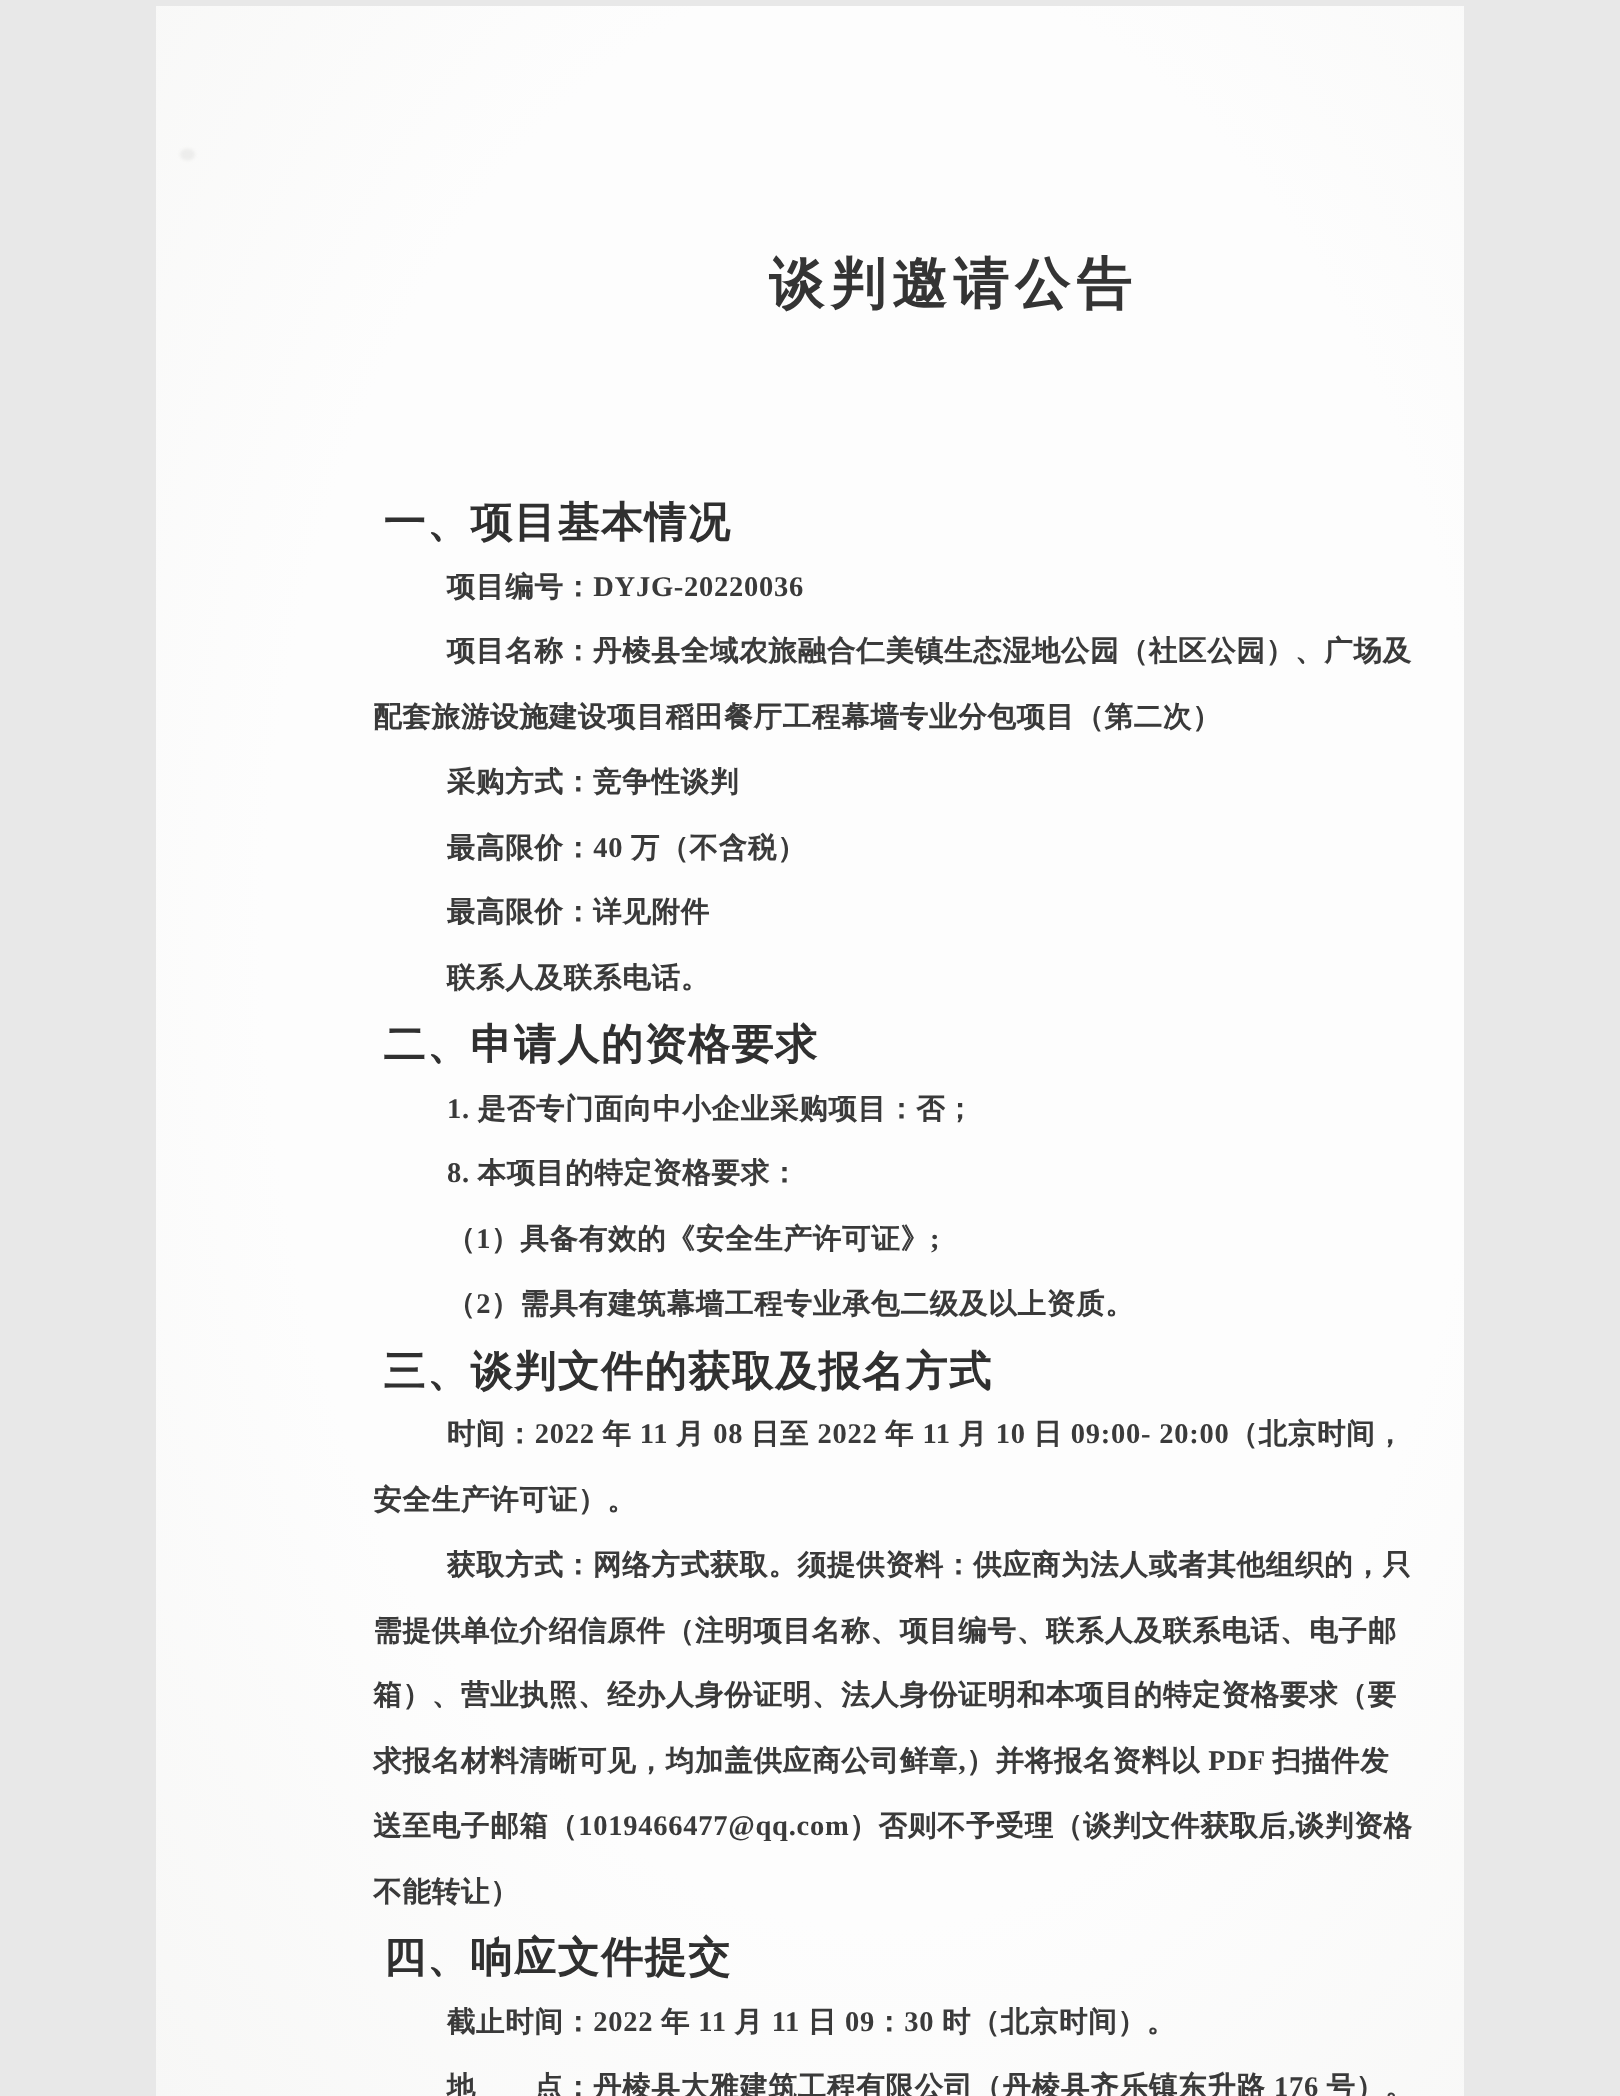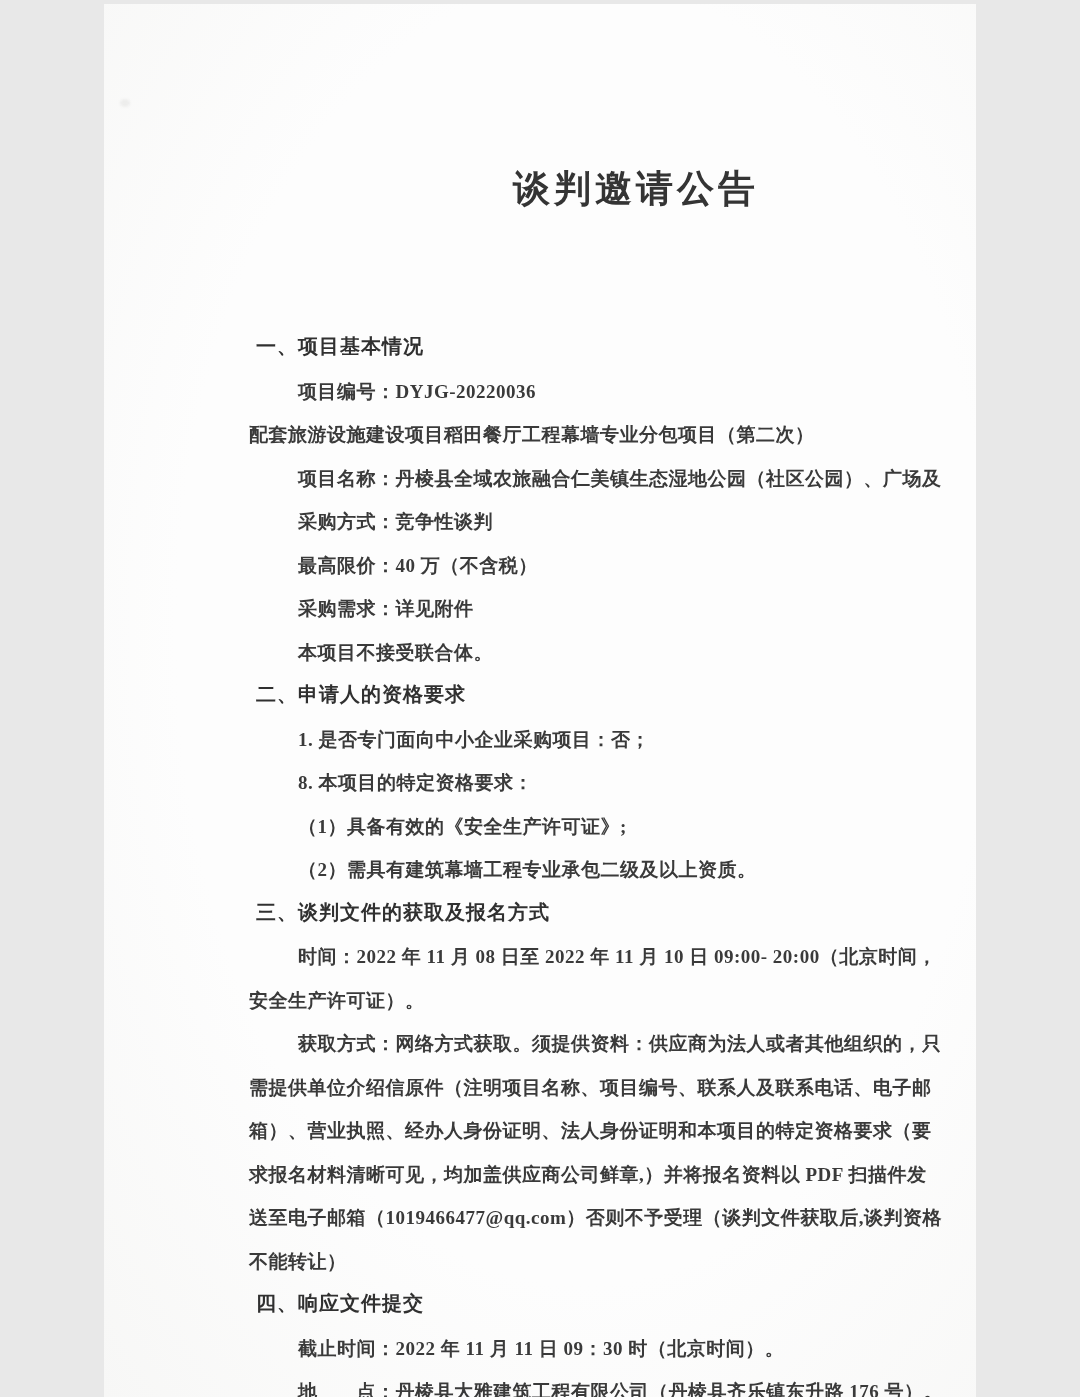--- a/index.html
+++ b/index.html
@@ -37,23 +37,23 @@
   }
   .line {
     height: 43.5px;
     line-height: 43.5px;
     font-size: 19px;
     white-space: nowrap;
     letter-spacing: 0.5px;
     font-weight: bold;
   }
   .heading {
-    font-family: Liberation Mono, monospace;
+    font-family: Liberation Sans, sans-serif;
     font-weight: 700;
-    font-size: 20px;
+    font-size: 28px;
     color: #303030;
     padding-left: 7px;
     letter-spacing: 1px;
   }
   .ind {
     padding-left: 49px;
   }
   .artifact {
     position: absolute;
     border-radius: 50%;
@@ -82,26 +82,26 @@
 
   <span class="artifact artifact-1"></span>
   <span class="artifact artifact-2"></span>
 
   <div class="doc-title">谈判邀请公告</div>
 
   <div class="content">
 
     <div class="line heading">一、项目基本情况</div>
     <div class="line ind">项目编号：DYJG-20220036</div>
+    <div class="line ind">项目名称：丹棱县全域农旅融合仁美镇生态湿地公园（社区公园）、广场及</div>
     <div class="line">配套旅游设施建设项目稻田餐厅工程幕墙专业分包项目（第二次）</div>
-    <div class="line ind">项目名称：丹棱县全域农旅融合仁美镇生态湿地公园（社区公园）、广场及</div>
     <div class="line ind">采购方式：竞争性谈判</div>
     <div class="line ind">最高限价：40 万（不含税）</div>
-    <div class="line ind">采购需求：详见附件</div>
-    <div class="line ind">本项目不接受联合体。</div>
+    <div class="line ind">最高限价：详见附件</div>
+    <div class="line ind">联系人及联系电话。</div>
 
     <div class="line heading">二、申请人的资格要求</div>
     <div class="line ind">1. 是否专门面向中小企业采购项目：否；</div>
     <div class="line ind">8. 本项目的特定资格要求：</div>
     <div class="line ind">（1）具备有效的《安全生产许可证》;</div>
     <div class="line ind">（2）需具有建筑幕墙工程专业承包二级及以上资质。</div>
 
     <div class="line heading">三、谈判文件的获取及报名方式</div>
     <div class="line ind">时间：2022 年 11 月 08 日至 2022 年 11 月 10 日 09:00- 20:00（北京时间，</div>
     <div class="line">安全生产许可证）。</div>

